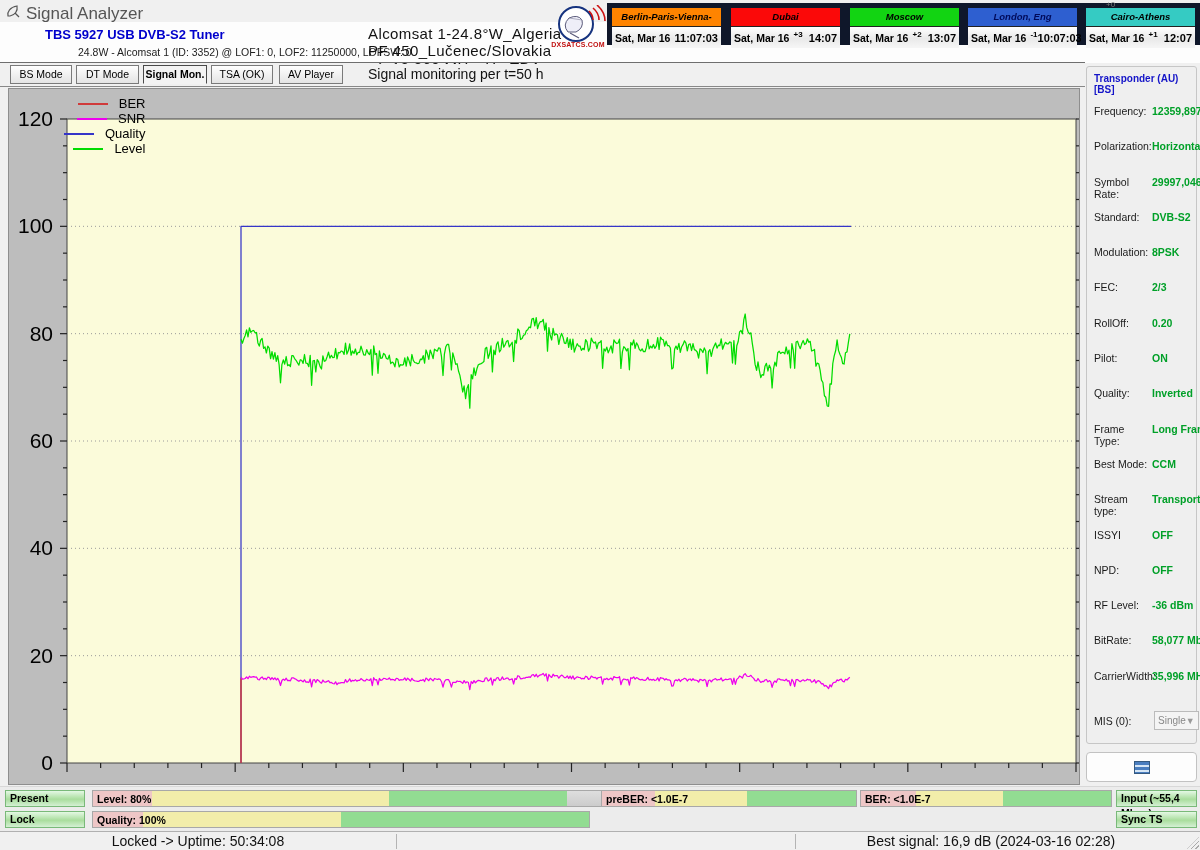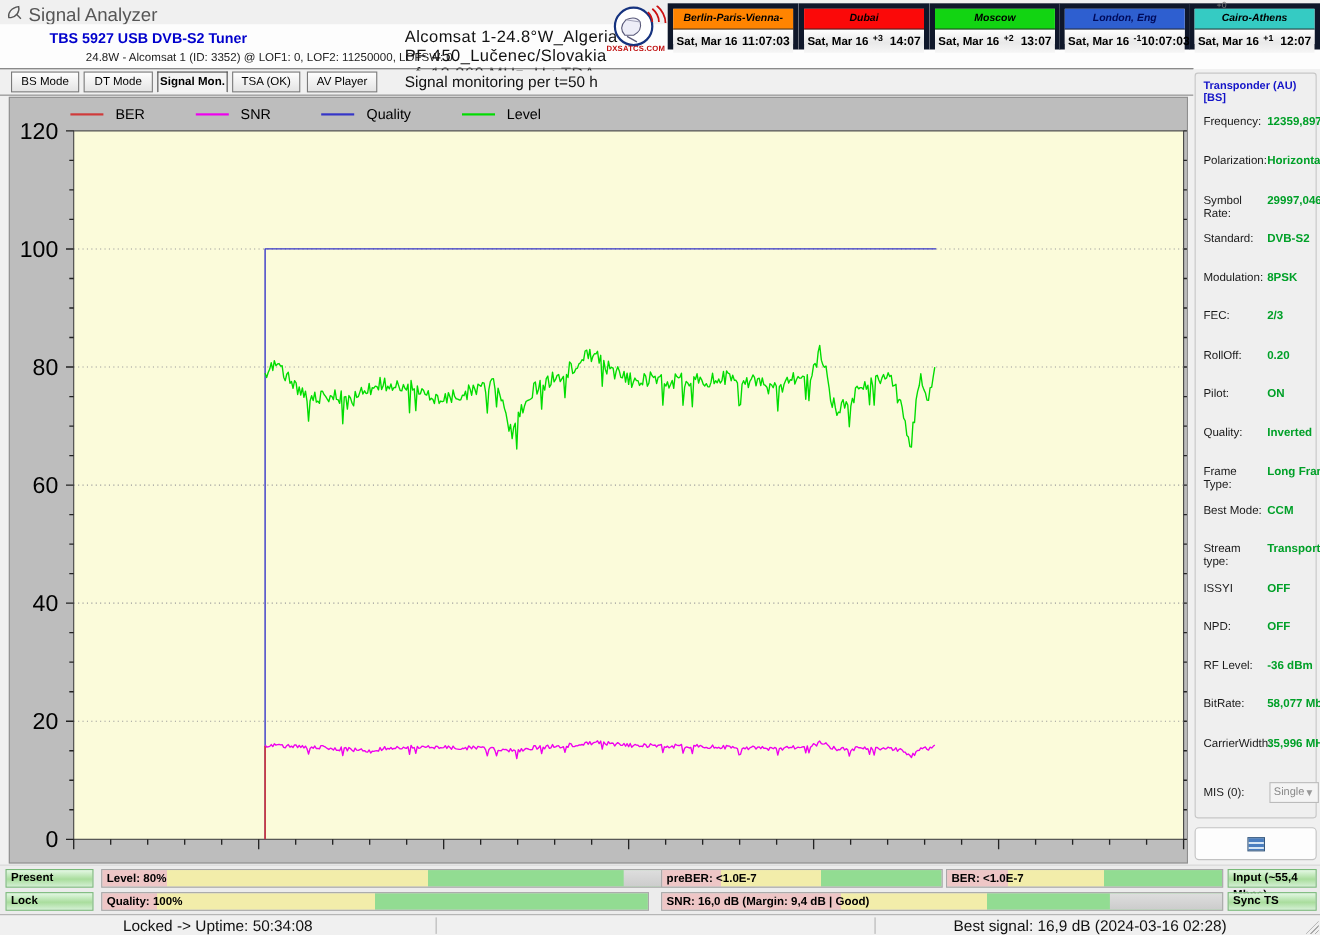--- a/index.html
+++ b/index.html
@@ -36,21 +36,21 @@
 
   
   #tabstrip { left:0; top:64px; width:1085px; height:22px; background:#f0f0f0; }
   .tab { position:absolute; top:1px; height:19px; border:1px solid #7a7a7a; background:linear-gradient(#fefefe,#e4e4e4); font-size:10.5px; text-align:center; line-height:17px; cursor:default; }
   .tab.active { background:#f3f3f3; border:1px solid #4a4a4a; border-bottom-color:#f3f3f3; font-weight:bold; }
   #monitor-title { left:368px; top:66px; font-size:14px; color:#111; background:#f0f0f0; padding-right:8px; }
 
   
   #chart-panel { left:8px; top:88px; width:1072px; height:697px; background:#bdbdbd; border:1px solid #8e8e8e; }
   #chart-svg { position:absolute; left:0; top:0; }
-  #legend { position:absolute; left:55px; top:7px; display:flex; align-items:flex-end; }
+  #legend { position:absolute; left:55px; top:7px; display:flex; align-items:flex-end;flex-direction:column; }
   .legend-item { display:flex; align-items:center; margin-right:46px; }
   .legend-line { width:30px; height:2px; margin-right:11px; }
   .legend-label { font-size:13px; color:#000; }
   svg { font-family:inherit; }
 
   
   #right-panel { left:1085px; top:63px; width:115px; height:787px; background:#f0f0f0; }
   #tp-box { position:absolute; left:1px; top:3px; width:111px; height:678px; border:1px solid #c6c6c6; border-radius:3px; background:#efefef; padding:6px 0 0 7px; }
   #tp-title { font-size:10px; font-weight:bold; color:#1414c8; margin-bottom:10px; }
   .tp-row { height:35.3px; display:flex; align-items:flex-start; }
@@ -390,25 +390,20 @@
     <span class="bar-label">BER: &lt;1.0E-7</span>
   </div>
   <div class="gbox" style="left:1116px;top:3px;width:81px">Input (~55,4 Mbps)</div>
 
   <div class="gbox" style="left:5px;top:24px;width:80px">Lock</div>
   <div class="bar" style="left:92px;top:24px;width:498px">
     <div class="bar-zones" style="background: linear-gradient(to right, rgb(238, 198, 198) 0%, rgb(238, 198, 198) 10%, rgb(242, 237, 170) 10%, rgb(242, 237, 170) 50%, rgb(146, 220, 146) 50%, rgb(146, 220, 146) 100%);"></div>
     <div class="bar-empty" style="width: 0%;"></div>
     <span class="bar-label">Quality: 100%</span>
   </div>
-  <div class="bar" style="left:601px;top:24px;width:511px">
-    <div class="bar-zones" style="background: linear-gradient(to right, rgb(238, 198, 198) 0%, rgb(238, 198, 198) 32%, rgb(242, 237, 170) 32%, rgb(242, 237, 170) 58%, rgb(146, 220, 146) 58%, rgb(146, 220, 146) 100%);"></div>
-    <div class="bar-empty" style="width: 20%;"></div>
-    <span class="bar-label">SNR: 16,0 dB (Margin: 9,4 dB | Good)</span>
-  </div>
   <div class="gbox" style="left:1116px;top:24px;width:81px">Sync TS</div>
 </div>
 
 <div id="statusbar" class="abs">
   <div class="sb-sect" style="left:0;width:396px">Locked -&gt; Uptime: 50:34:08</div>
   <div class="sb-sep" style="left:396px"></div>
   <div class="sb-sep" style="left:795px"></div>
   <div class="sb-sect" style="left:796px;width:390px">Best signal: 16,9 dB (2024-03-16 02:28)</div>
   <div id="resize-grip"></div>
 </div>

